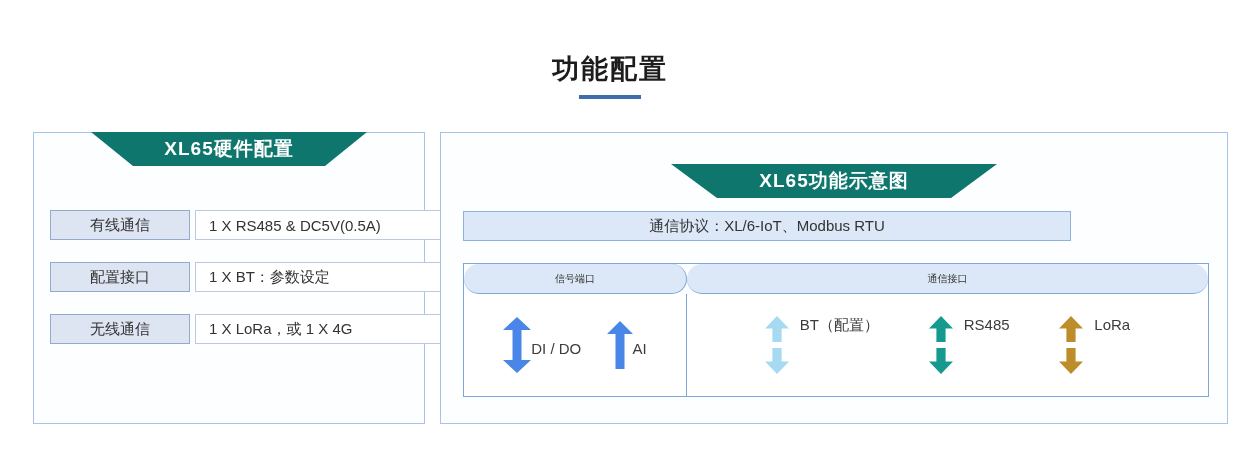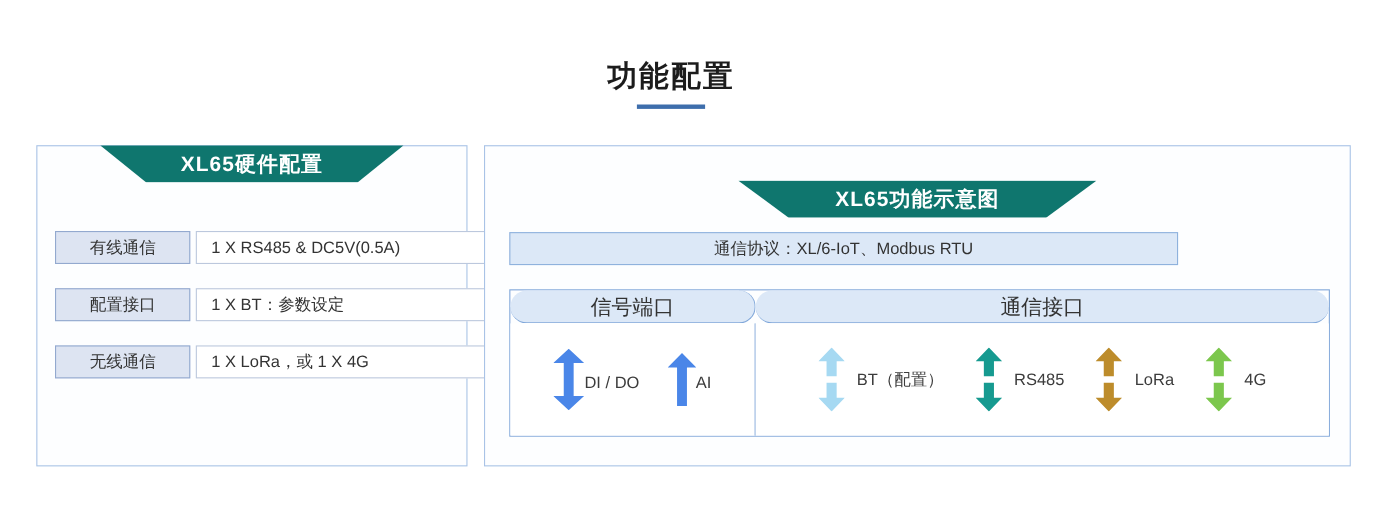--- a/index.html
+++ b/index.html
@@ -47,21 +47,21 @@
   .panel-dg .panel-header {
     width: 326px;
     clip-path: polygon(0 0, 100% 0, calc(100% - 46px) 100%, 46px 100%);
     margin-top: 32px;
   }
 
   
   .hw-rows { position: absolute; top: 77px; left: 16px; }
   .hw-row { display: flex; align-items: stretch; height: 30px; margin-bottom: 22px; }
   .hw-label {
-    width: 123px; background: #dde4f2; border: 1px solid #93a9cf;
+    width: 140px; background: #dde4f2; border: 1px solid #93a9cf;
     display: flex; align-items: center; justify-content: center;
     font-size: 15px; color: #333;
   }
   .hw-value {
     width: 273px; margin-left: 5px; background: #ffffff; border: 1px solid #bcc8dd;
     display: flex; align-items: center; padding-left: 13px;
     font-size: 15px; color: #333; white-space: nowrap;
   }
 
   
@@ -72,31 +72,31 @@
     font-size: 15px; color: #333;
   }
   .dg-table {
     position: absolute; top: 130px; left: 22px; width: 746px; height: 134px;
     display: grid; grid-template-columns: 223px 1fr; grid-template-rows: 30px 1fr;
     border: 1px solid #7fa6d9;
   }
   .dg-cell { display: flex; align-items: center; justify-content: center; }
   .dg-head {
     background: #dce8f7; border-bottom: 1px solid #7fa6d9;
-    font-size: 19px; color: #333; border-radius: 15px;
+    font-size: 10px; color: #333; border-radius: 15px;
   }
   .dg-col-divider { border-right: 1px solid #7fa6d9; }
   .dg-body { background: #ffffff; }
 
   .signal-cell { justify-content: space-evenly; padding: 0 14px; }
   .signal-item { display: flex; flex-direction: row; align-items: center; }
   .signal-item .lbl { margin-top: 7px; font-size: 15px; color: #3c3c3c; white-space: nowrap; }
 
   .comm-cell { justify-content: space-evenly; padding: 0 28px; }
-  .comm-item { display: flex; align-items: center; }
+  .comm-item { display: flex; }
   .comm-item .lbl { margin-left: 11px; font-size: 15px; color: #3c3c3c; white-space: nowrap; }
 
   svg { display: block; }
 </style>
 </head>
 <body>
 
 <div class="title-wrap">
   <div class="page-title">功能配置</div>
   <div class="title-underline"></div>
@@ -169,24 +169,15 @@
       </div>
       <div class="comm-item">
         <span>
           <svg width="24" height="58" viewBox="0 0 24 58">
             <path d="M12 0 L24 12.5 H16.6 V26 H7.4 V12.5 H0 Z" fill="#bd8c2b"></path>
             <path d="M12 58 L24 45.5 H16.6 V32 H7.4 V45.5 H0 Z" fill="#bd8c2b"></path>
           </svg>
         </span>
         <span class="lbl">LoRa</span>
       </div>
-      <div class="comm-item">
-        <span>
-          <svg width="24" height="58" viewBox="0 0 24 58">
-            <path d="M12 0 L24 12.5 H16.6 V26 H7.4 V12.5 H0 Z" fill="#7cc74d"></path>
-            <path d="M12 58 L24 45.5 H16.6 V32 H7.4 V45.5 H0 Z" fill="#7cc74d"></path>
-          </svg>
-        </span>
-        <span class="lbl">4G</span>
-      </div>
     </div>
   </div>
 </div>
 
 </body></html>

